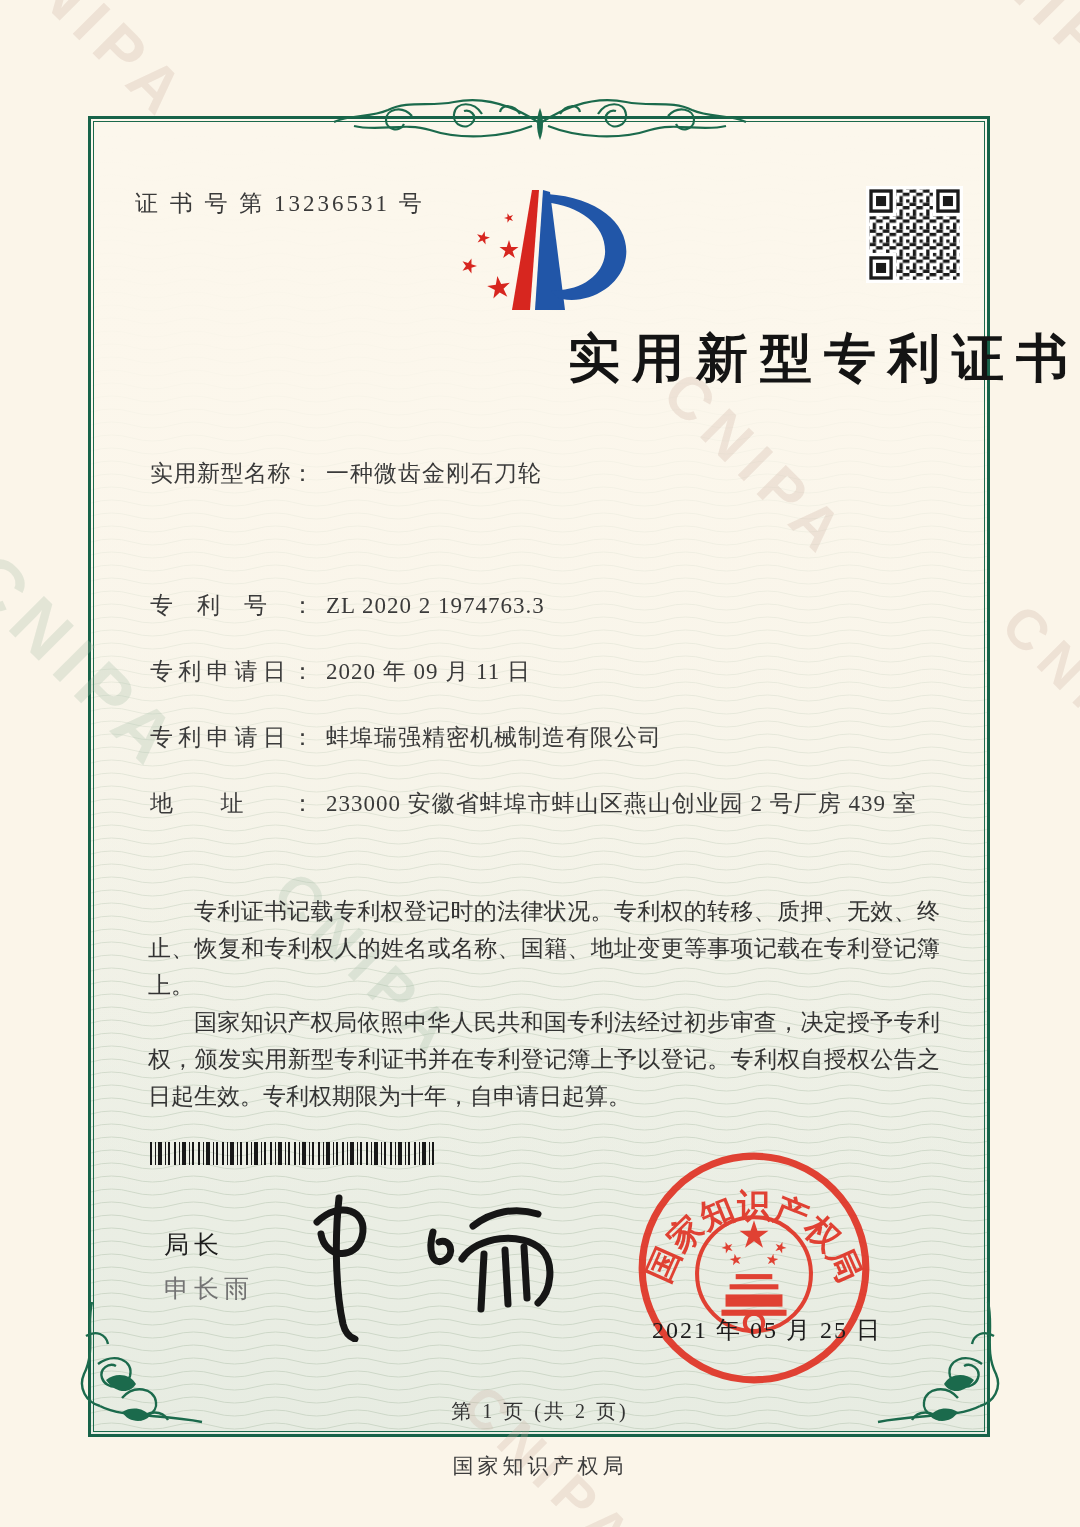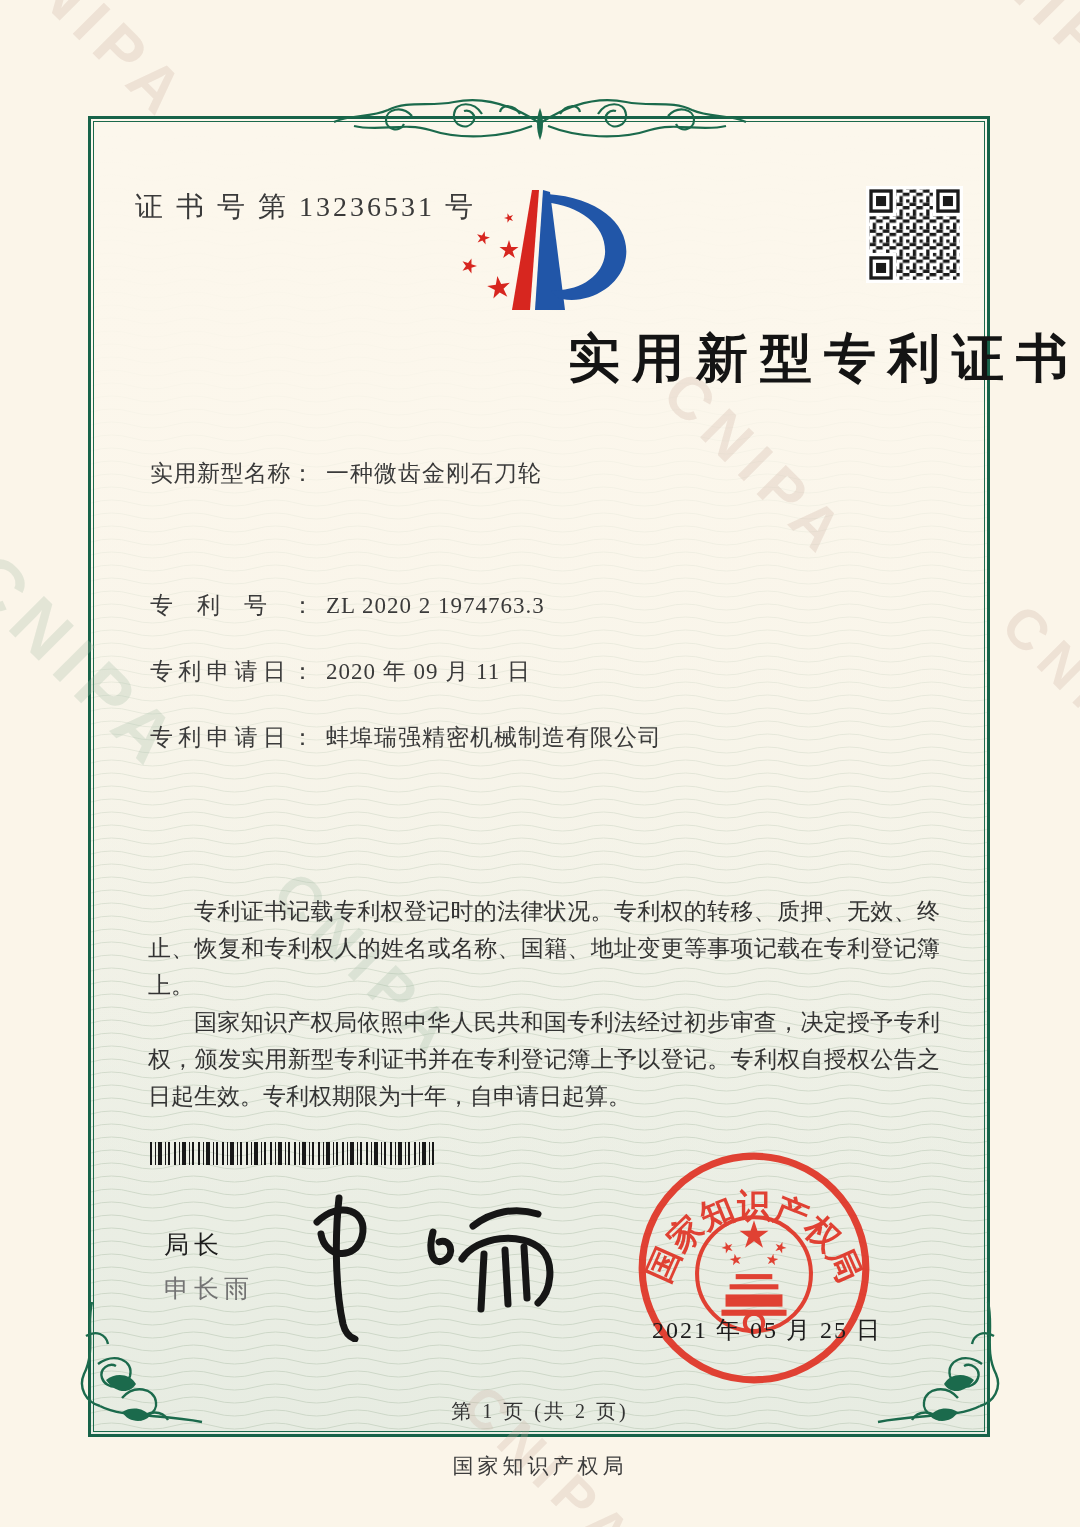--- a/index.html
+++ b/index.html
@@ -10,21 +10,21 @@
   .frame-inner{position:absolute;inset:2px;border:1px solid #1b6a4c;}
   .innerbg{position:absolute;inset:0;overflow:hidden;background:linear-gradient(180deg,#fcf7ec 0%,#f5f3e8 40%,#ecefe5 75%,#e7ece2 100%);}
   .waves{position:absolute;left:0;top:0;}
   .wave-fade{position:absolute;inset:0;background:linear-gradient(180deg,#fcf7ec 0%,rgba(252,247,236,.92) 20%,rgba(252,247,236,.55) 42%,rgba(252,247,236,.12) 66%,rgba(252,247,236,0) 85%);}
   
   .wm{position:absolute;font-family:"Liberation Sans","DejaVu Sans",sans-serif;font-weight:bold;
       transform:rotate(45deg);letter-spacing:10px;pointer-events:none;white-space:nowrap;}
   .wm-warm{color:rgba(204,176,160,.28);}
   .wm-green{color:rgba(160,184,162,.26);}
   
-  .cert-no{position:absolute;left:135px;top:188px;font-size:28px;letter-spacing:3px;color:#3a3a3a;}
+  .cert-no{position:absolute;left:135px;top:188px;font-size:23px;letter-spacing:3px;color:#3a3a3a;}
   .logo{position:absolute;left:425px;top:168px;}
   .qr{position:absolute;left:866px;top:186px;width:97px;height:97px;background:#fff;}
   .title{position:absolute;left:0;top:324px;width:100%;text-align:right;font-size:52px;font-weight:bold;
          letter-spacing:12px;color:#141414;}
   
   .row{position:absolute;left:150px;white-space:nowrap;font-size:23px;color:#3a3a3a;}
   .f-label{display:inline-block;width:164px;text-align:justify;text-align-last:justify;margin-right:12px;color:#3a3a3a;}
   .f-value{letter-spacing:1px;}
   .pair2{position:absolute;left:413px;top:0;white-space:nowrap;}
   
@@ -168,20 +168,23 @@
   </div>
   <div class="row" style="top:590px;">
     <span class="f-label">专利号：</span><span class="f-value">ZL 2020 2 1974763.3</span>
   </div>
   <div class="row" style="top:656px;">
     <span class="f-label">专利申请日：</span><span class="f-value">2020 年 09 月 11 日</span>
   </div>
   <div class="row" style="top:722px;">
     <span class="f-label">专利申请日：</span><span class="f-value">蚌埠瑞强精密机械制造有限公司</span>
   </div>
+  <div class="row" style="top:788px;">
+    <span class="f-label">地址：</span><span class="f-value">233000 安徽省蚌埠市蚌山区燕山创业园 2 号厂房 439 室</span>
+  </div>
 
   <div class="body-text">
     <p>专利证书记载专利权登记时的法律状况。专利权的转移、质押、无效、终止、恢复和专利权人的姓名或名称、国籍、地址变更等事项记载在专利登记簿上。</p>
     <p>国家知识产权局依照中华人民共和国专利法经过初步审查，决定授予专利权，颁发实用新型专利证书并在专利登记簿上予以登记。专利权自授权公告之日起生效。专利权期限为十年，自申请日起算。</p>
   </div>
 
   <div class="barcode"></div>
 
   <div class="director-title">局长</div>
   <div class="director-name">申长雨</div>

